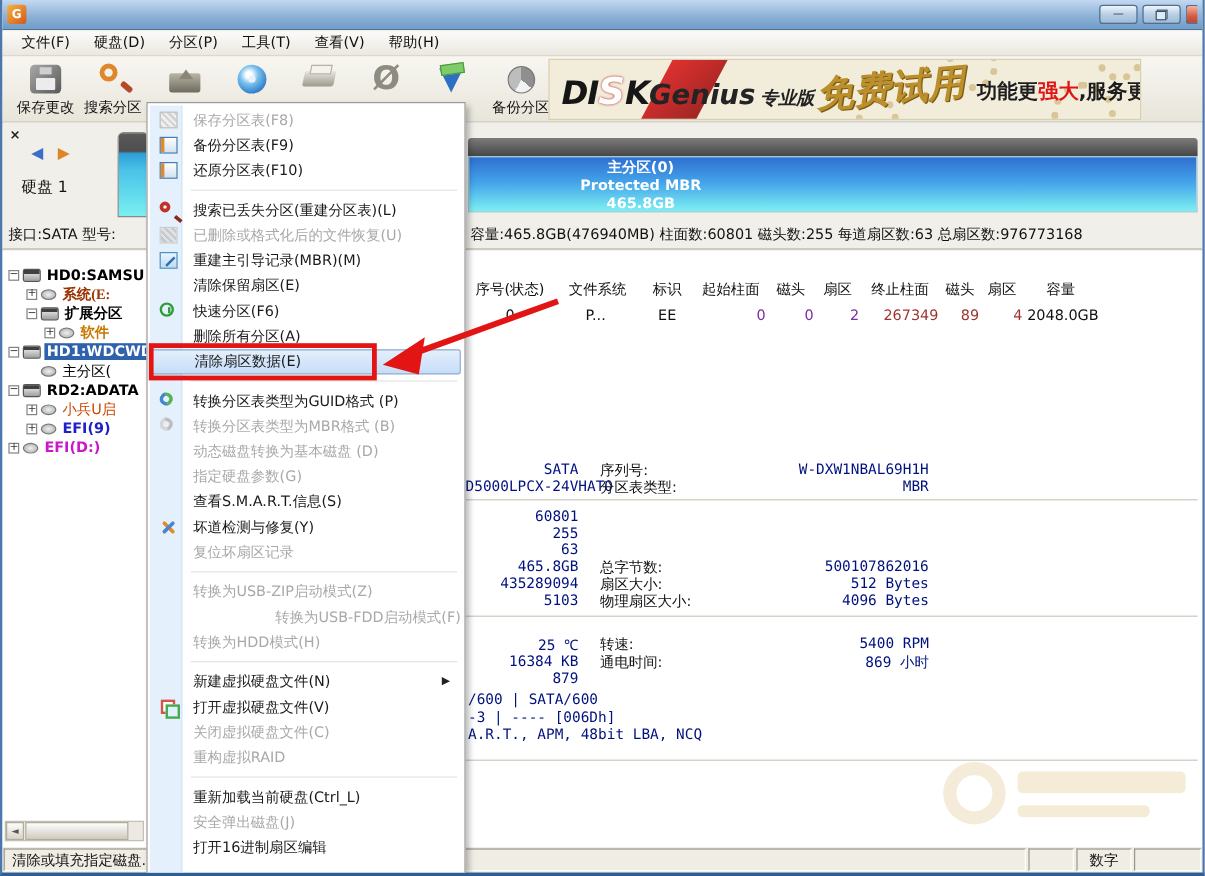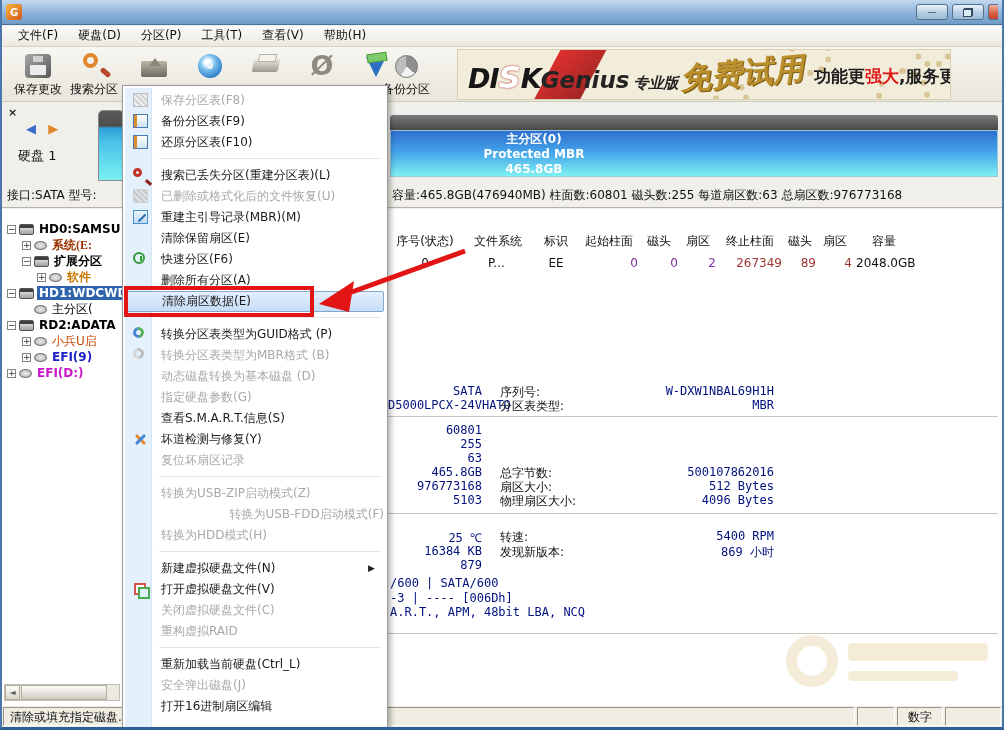--- a/index.html
+++ b/index.html
@@ -212,21 +212,21 @@
         <div class="tb-btn" style="left: 292px;">
           <div class="tb-icon empty-set-icon">Ø</div>
           <div class="tb-label"></div>
         </div>
         <div class="tb-btn" style="left: 346px;">
           <div class="tb-icon delete-icon">
             <i></i>
           </div>
           <div class="tb-label"></div>
         </div>
-        <div class="tb-btn" style="left: 376px;">
+        <div class="tb-btn" style="left: 404px;">
           <div class="tb-icon pie-icon">
             <i></i>
           </div>
           <div class="tb-label">备份分区</div>
         </div>
       </div>
     <div class="banner">
       <div class="gear" style="left:330px;top:-18px;width:44px;height:44px;"></div>
       <div class="gear" style="left:418px;top:18px;width:54px;height:54px;"></div>
       <div class="gear" style="left:455px;top:-22px;width:40px;height:40px;"></div>
@@ -365,37 +365,37 @@
         </div>
         <div class="drow" style="top: 242px; left: 0px; right: 0px;">
           <span class="d-left">63</span>
         </div>
         <div class="drow" style="top: 256px; left: 0px; right: 0px;">
           <span class="d-left">465.8GB</span>
           <span class="d-label">总字节数:</span>
           <span class="d-value">500107862016</span>
         </div>
         <div class="drow" style="top: 270px; left: 0px; right: 0px;">
-          <span class="d-left">976773168</span>
+          <span class="d-left">435289094</span>
           <span class="d-label">扇区大小:</span>
           <span class="d-value">512 Bytes</span>
         </div>
         <div class="drow" style="top: 284px; left: 0px; right: 0px;">
           <span class="d-left">5103</span>
           <span class="d-label">物理扇区大小:</span>
           <span class="d-value">4096 Bytes</span>
         </div>
         <div class="drow" style="top: 320px; left: 0px; right: 0px;">
           <span class="d-left">25 ℃</span>
           <span class="d-label">转速:</span>
           <span class="d-value">5400 RPM</span>
         </div>
         <div class="drow" style="top: 335px; left: 0px; right: 0px;">
           <span class="d-left">16384 KB</span>
-          <span class="d-label">发现新版本:</span>
+          <span class="d-label">通电时间:</span>
           <span class="d-value">869 小时</span>
         </div>
         <div class="drow" style="top: 349px; left: 0px; right: 0px;">
           <span class="d-left">879</span>
         </div>
         <div class="drow" style="top: 367px; left: 0px; right: 0px;">
           <span class="d-wide">/600 | SATA/600</span>
         </div>
         <div class="drow" style="top: 382px; left: 0px; right: 0px;">
           <span class="d-wide">-3 | ---- [006Dh]</span>

